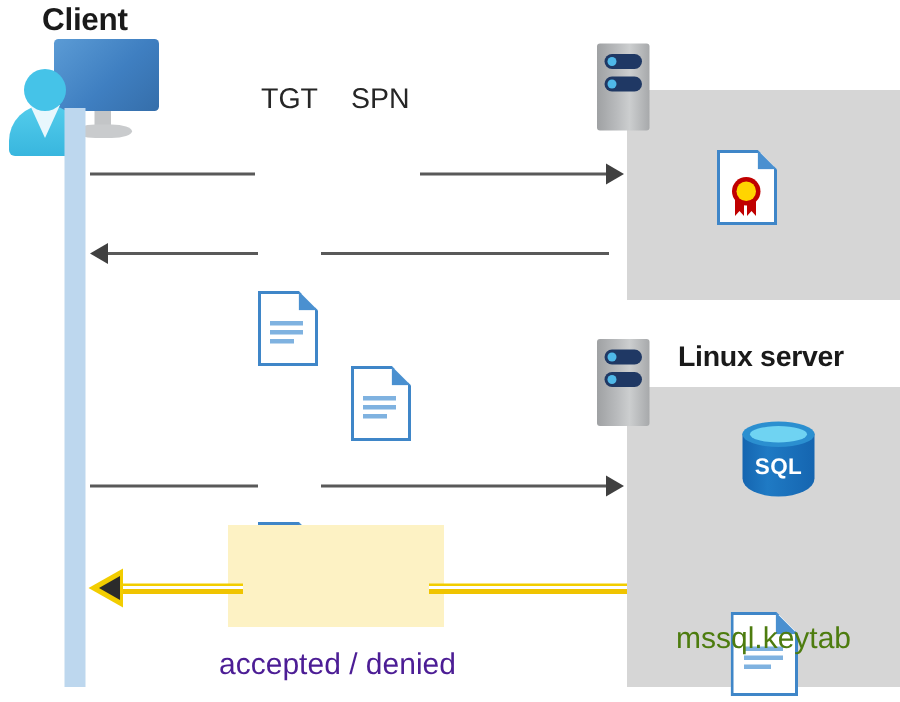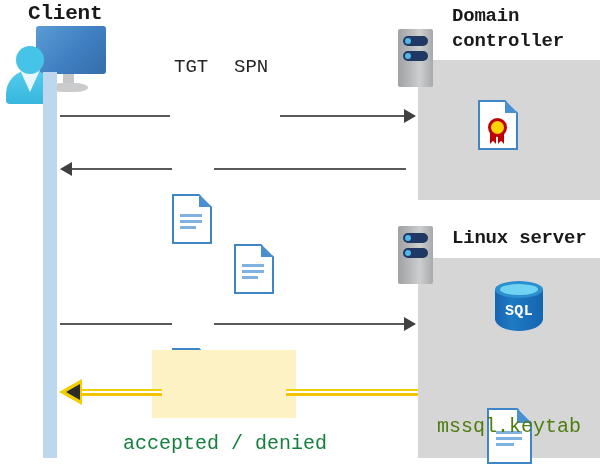--- a/index.html
+++ b/index.html
@@ -2,21 +2,21 @@
 <html><head>
 <meta charset="utf-8">
 <style>
   html,body{margin:0;padding:0;}
   body{
     width:600px;height:468px;
     background:#ffffff;
     font-family:"Liberation Sans", sans-serif;
     overflow:hidden;
   }
-  #stage{position:relative;width:479px;height:468px;font-family:Liberation Mono, monospace;}
+  #stage{position:relative;width:479px;height:468px;}
 
   
   .abs{position:absolute;}
 
   
   .title{
     font-weight:bold;
     color:#1a1a1a;
     letter-spacing:-0.2px;
   }
@@ -167,42 +167,40 @@
     color:#ffffff;font-weight:bold;font-size:15px;letter-spacing:0.3px;
   }
 
   
   #highlight-box{left:152px;top:350px;width:144px;height:68px;background:#fdf2c4;}
 
   
   #keytab-label{left:418px;top:415px;width:182px;text-align:center;
     font-size:20px;color:#4d7c0f;}
   #accepted-label{left:120px;top:432px;width:210px;text-align:center;
-    font-size:20px;color:#15803d;}
+    font-size:20px;color:#4c1d95;}
 </style>
 </head>
 <body>
 
 <div id="stage">
 
   <div class="abs title" id="client-title">Client</div>
 
   <div class="abs" id="client-icon">
     <div class="monitor"></div>
     <div class="mon-neck"></div>
     <div class="mon-base"></div>
     <div class="person-body"></div>
     <div class="person-collar"></div>
     <div class="person-head"></div>
   </div>
 
   <div class="abs" id="client-line"></div>
 
-  <div class="abs title" id="dc-title" style="white-space:pre-line;">Domain
-controller</div>
   <div class="abs panel" id="dc-panel"></div>
   <div class="abs rack" id="dc-rack">
     <div class="bar b1"></div>
     <div class="bar b2"></div>
   </div>
 
   <div class="abs doc" style="left:478px;top:100px;">
     <div class="page"></div>
     <div class="fold"></div>
     <div class="certglyph">

